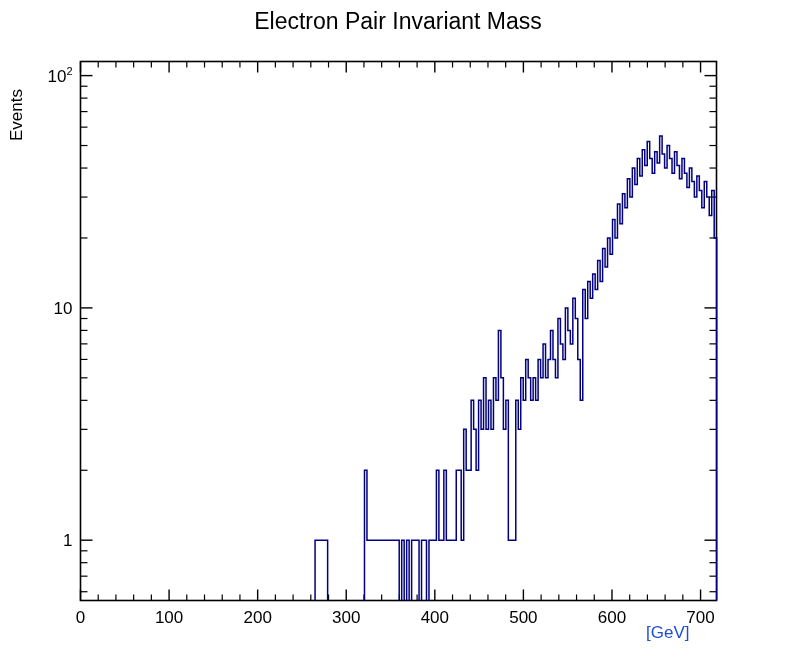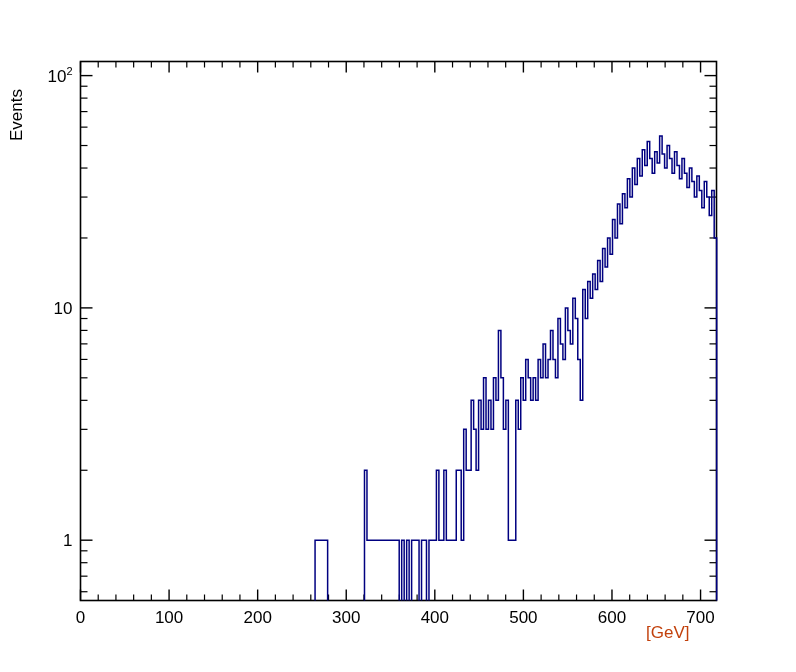--- a/index.html
+++ b/index.html
@@ -41,39 +41,40 @@
     transform: rotate(-90deg);
     transform-origin: center center;
     color: #000000;
     white-space: nowrap;
   }
   #x-axis-title {
     position: absolute;
     left: 646px;
     top: 623px;
     font-size: 17px;
-    color: #c2410c;
+    color: #1d4ed8;
     white-space: nowrap;
   }
   #chart-svg {
     position: absolute;
     left: 0;
     top: 0;
   }
   .tick-label {
     font-family: "Liberation Sans", sans-serif;
     font-size: 17px;
     fill: #000000;
   }
 </style>
 </head>
 <body>
 
 <div id="canvas-root">
 
+  <div id="plot-title">Electron Pair Invariant Mass</div>
 
   <div id="y-axis-title">Events</div>
 
   <div id="x-axis-title">[GeV]</div>
 
   <svg id="chart-svg" width="796" height="672">
     <g id="frame-group">
         <rect x="80.5" y="61.5" width="636" height="539" fill="none" stroke="#000000" stroke-width="1.6"></rect>
       </g>
     <g id="ticks-group">

